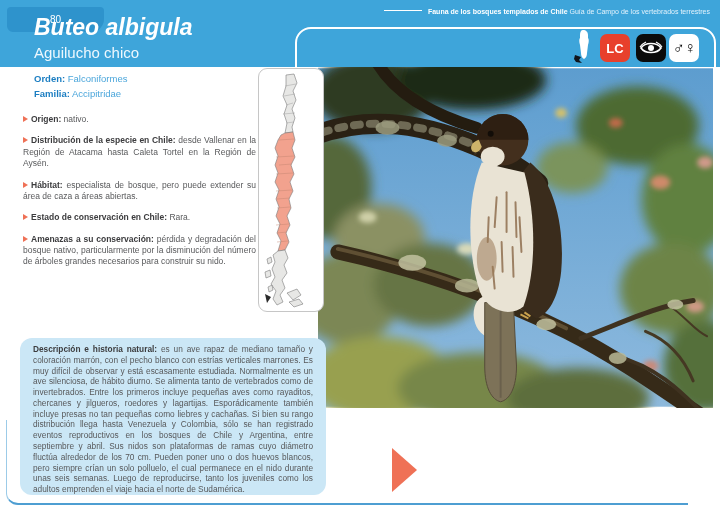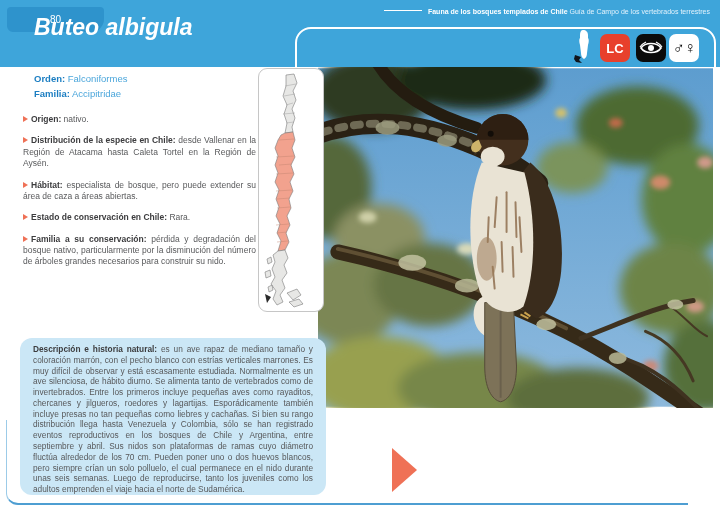--- a/index.html
+++ b/index.html
@@ -62,20 +62,21 @@
   .p81{position:absolute;left:692px;top:495px;font-size:8.5px;color:#666;z-index:4;padding-left:48px;}
 </style>
 </head>
 <body>
 
 <div class="page">
 
   <div class="band"></div>
   <div class="tab80">80</div>
   <div class="sp-title">Buteo albigula</div>
+  <div class="sp-common">Aguilucho chico</div>
   <div class="hdr-right">
     <span class="hdr-rule"></span>
     <span class="hdr-bold">Fauna de los bosques templados de Chile</span>
     <span class="hdr-light"> Guía de Campo de los vertebrados terrestres</span>
   </div>
 
   <svg class="sizeicon" viewBox="0 0 26 35">
     <path d="M12,1 C15,1 17,3 17,6 L17,9 C18,10 18,13 17,16 L16,24 C16,27 15,29 13,30 C11,29 10,27 10,24 L9,16 C8,13 8,10 9,9 L9,6 C9,3 10,1 12,1 Z" fill="#fff"></path>
     <path d="M4,26 L10,28 L8,31 L11,34 L5,33 L3,30 Z" fill="#10151c"></path>
   </svg>
@@ -221,21 +222,21 @@
   <div class="tax">
     <div><b>Orden:</b> <span>Falconiformes</span></div>
     <div><b>Familia:</b> <span>Accipitridae</span></div>
   </div>
 
   <div class="facts">
     <p class="fact"><span class="tri"></span><b>Origen:</b> <span>nativo.</span></p>
     <p class="fact"><span class="tri"></span><b>Distribución de la especie en Chile:</b> <span>desde Vallenar en la Región de Atacama hasta Caleta Tortel en la Región de Aysén.</span></p>
     <p class="fact"><span class="tri"></span><b>Hábitat:</b> <span>especialista de bosque, pero puede extender su área de caza a áreas abiertas.</span></p>
     <p class="fact"><span class="tri"></span><b>Estado de conservación en Chile:</b> <span>Rara.</span></p>
-    <p class="fact"><span class="tri"></span><b>Familia a su conservación:</b> <span>pérdida y degradación del bosque nativo, particularmente por la disminución del número de árboles grandes necesarios para construir su nido.</span></p>
+    <p class="fact"><span class="tri"></span><b>Amenazas a su conservación:</b> <span>pérdida y degradación del bosque nativo, particularmente por la disminución del número de árboles grandes necesarios para construir su nido.</span></p>
   </div>
 
   <div class="descbox">
     <b>Descripción e historia natural:</b>
     <span>es un ave rapaz de mediano tamaño y coloración marrón, con el pecho blanco con estrías verticales marrones. Es muy difícil de observar y está escasamente estudiada. Normalmente es un ave silenciosa, de hábito diurno. Se alimenta tanto de vertebrados como de invertebrados. Entre los primeros incluye pequeñas aves como rayaditos, chercanes y jilgueros, roedores y lagartijas. Esporádicamente también incluye presas no tan pequeñas como liebres y cachañas. Si bien su rango distribución llega hasta Venezuela y Colombia, sólo se han registrado eventos reproductivos en los bosques de Chile y Argentina, entre septiembre y abril. Sus nidos son plataformas de ramas cuyo diámetro fluctúa alrededor de los 70 cm. Pueden poner uno o dos huevos blancos, pero siempre crían un solo polluelo, el cual permanece en el nido durante unas seis semanas. Luego de reproducirse, tanto los juveniles como los adultos emprenden el viaje hacia el norte de Sudamérica.</span>
   </div>
 
   <div class="bigtri"></div>
 
   <div class="bottomL"></div>

